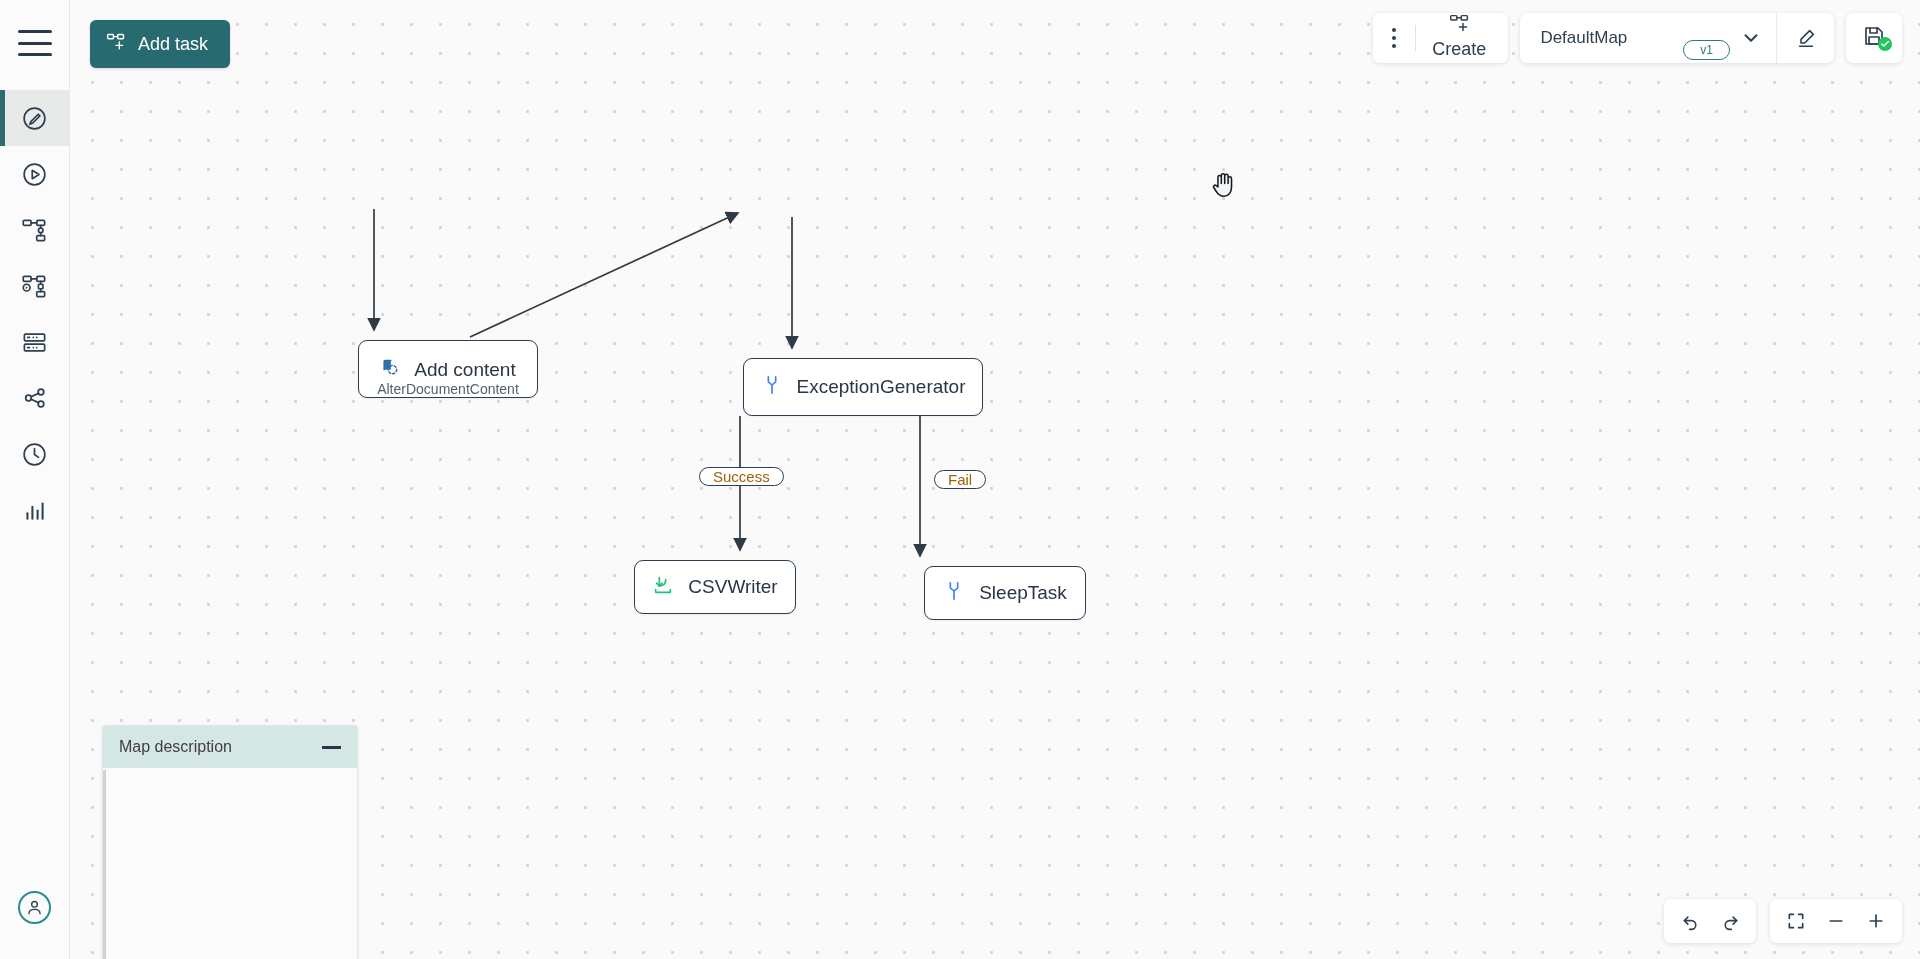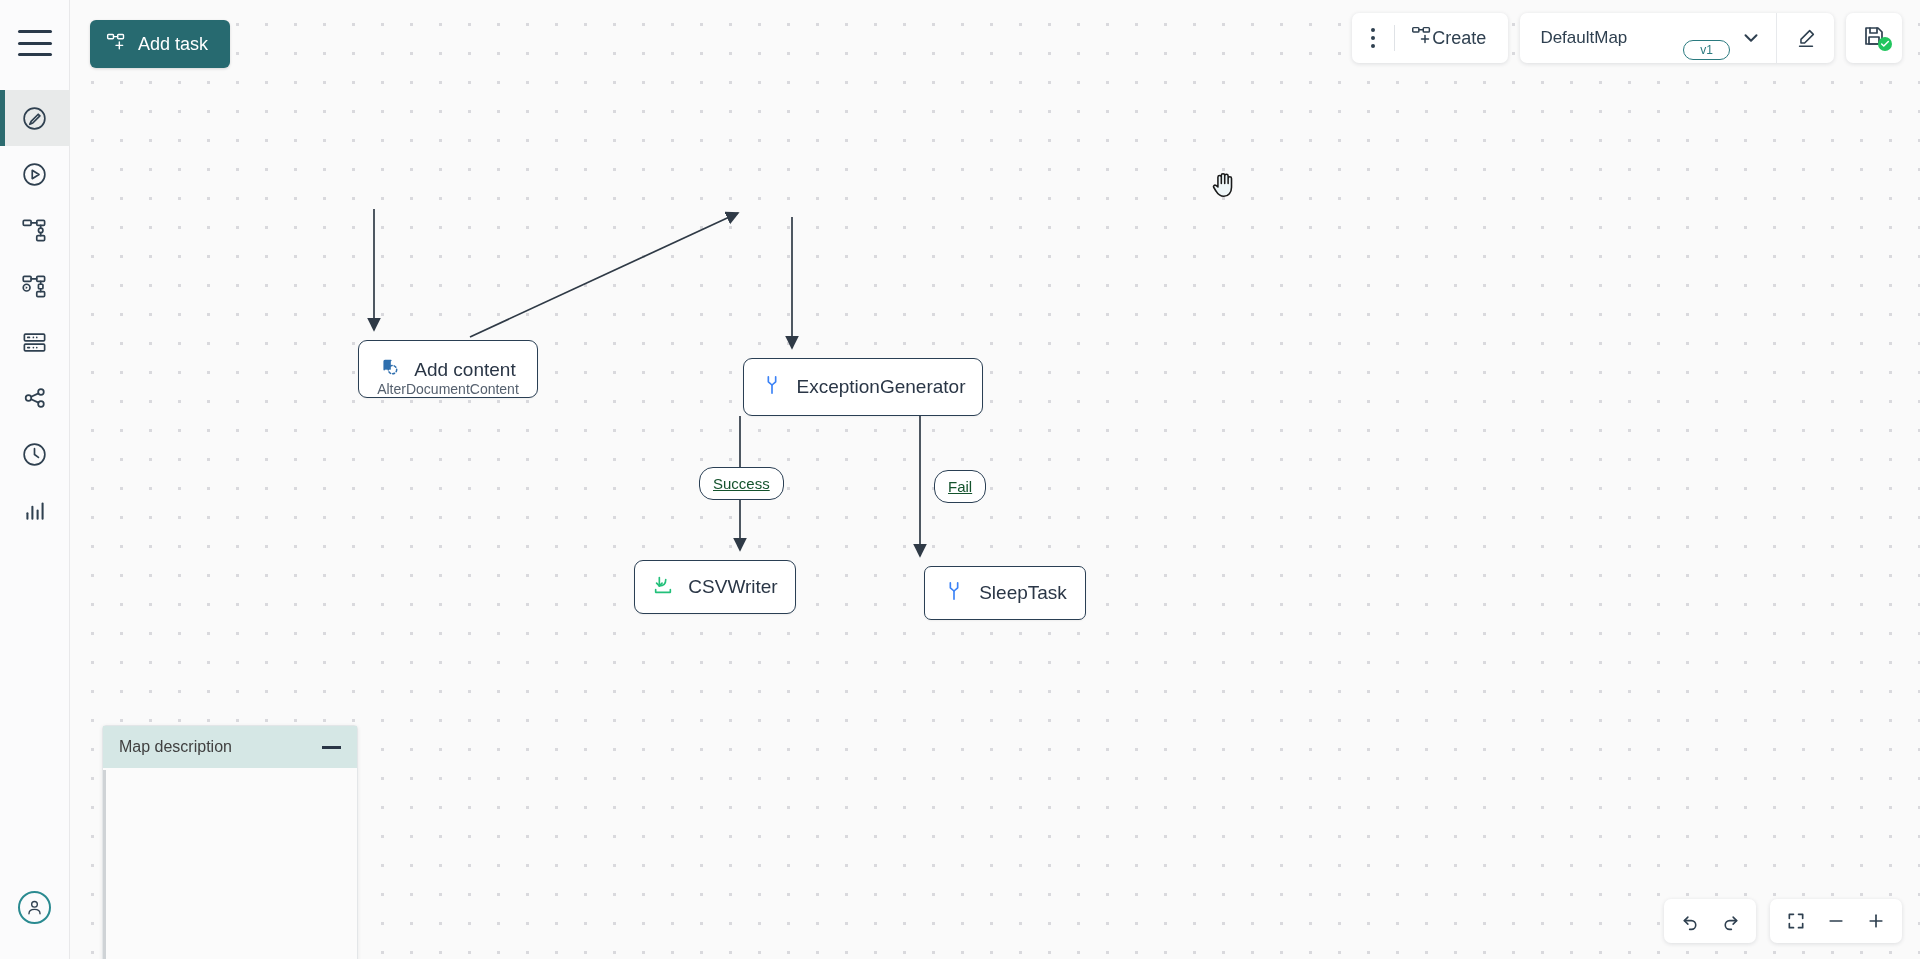--- a/index.html
+++ b/index.html
@@ -68,21 +68,21 @@
   .topbar { position: absolute; top: 13px; right: 18px; display: flex; align-items: center; gap: 12px; z-index: 30; }
   .panel {
     background: #fff; border-radius: 7px; box-shadow: 0 1px 4px rgba(20,30,50,.13);
     display: flex; align-items: center; height: 50px;
   }
   .kebab { width: 42px; display: flex; flex-direction: column; align-items: center; gap: 4px; cursor: pointer; }
   .kebab i { width: 4px; height: 4px; background: #2f4050; border-radius: 50%; display: block; }
   .vdiv { width: 1px; height: 26px; background: #dfe2e6; }
   .create-btn {
     display: flex; align-items: center; gap: 0; padding: 0 22px 0 16px;
-    height: 100%; color: #2f4050; font-size: 18px; cursor: pointer;
+    height: 100%; color: #2f4050; font-size: 18px; cursor: pointer; flex-direction: column;
   }
   .map-panel { padding-left: 20px; }
   .map-name { font-size: 17px; color: #2f4050; white-space: nowrap; }
   .ver-badge {
     margin-left: 56px; border: 1.5px solid #2a7a7f; color: #2a7a7f; border-radius: 12px;
     font-size: 12px; padding: 3px 16px; line-height: 1; margin-top: 24px;
   }
   .chev { margin: 0 14px 0 10px; cursor: pointer; display: flex; align-items: center; }
   .pencil-btn { width: 58px; height: 100%; display: flex; align-items: center; justify-content: center; cursor: pointer; border-left: 1px solid #e7e9ec; }
   .save-panel { width: 56px; justify-content: center; cursor: pointer; position: relative; }
@@ -97,21 +97,21 @@
     display: flex; flex-direction: column; align-items: center; justify-content: center;
     cursor: pointer; z-index: 10; box-shadow: 0 1px 2px rgba(0,0,0,.05);
   }
   .node-row { display: flex; align-items: center; gap: 14px; padding: 0 20px; }
   .node-title { font-size: 19px; color: #2a3646; white-space: nowrap; }
   .node-sub { font-size: 14px; color: #55606e; margin-top: -1px; }
 
   
   .edge-label {
     position: absolute; background: #fff; border: 1.3px solid #2a3f54; border-radius: 14px;
-    font-size: 15px; color: #14532d; padding: 7px 13px; z-index: 12; white-space: nowrap; text-decoration: underline;
+    font-size: 15px; color: #a16207; padding: 0 13px; z-index: 12; white-space: nowrap;
   }
   svg.edges { position: absolute; left: 0; top: 0; width: 100%; height: 100%; pointer-events: none; z-index: 5; }
 
   
   .desc-panel {
     position: absolute; left: 32px; bottom: -10px; width: 256px;
     background: #fbfbfb; border: 1px solid #e3e6e8; border-radius: 4px; z-index: 20;
     box-shadow: 0 1px 4px rgba(0,0,0,.07);
   }
   .desc-head {
@@ -193,21 +193,21 @@
             <path d="M8 4v9"></path>
               <path d="M8 13c5 0 7-3 7-7"></path>
             <path d="M5 10l3 3 3-3"></path>
               <path d="M4 17v3h16v-3"></path>
           </svg>
         </span>
         <span class="node-title">CSVWriter</span>
       </div>
     </div>
 
-    <div class="node" style="left:854px;top:566px;width:162px;height:54px;border-radius:7px;">
+    <div class="node" style="left:854px;top:566px;width:162px;height:54px;">
       <div class="node-row">
         <span>
           <svg width="22" height="22" viewBox="0 0 24 24" fill="none" stroke="#3b82f6" stroke-width="1.8" stroke-linecap="round" stroke-linejoin="round">
             <path d="M8 3v5.5L12 12l4-3.5V3"></path>
               <path d="M12 12v9"></path>
           </svg>
         </span>
         <span class="node-title">SleepTask</span>
       </div>
     </div>

